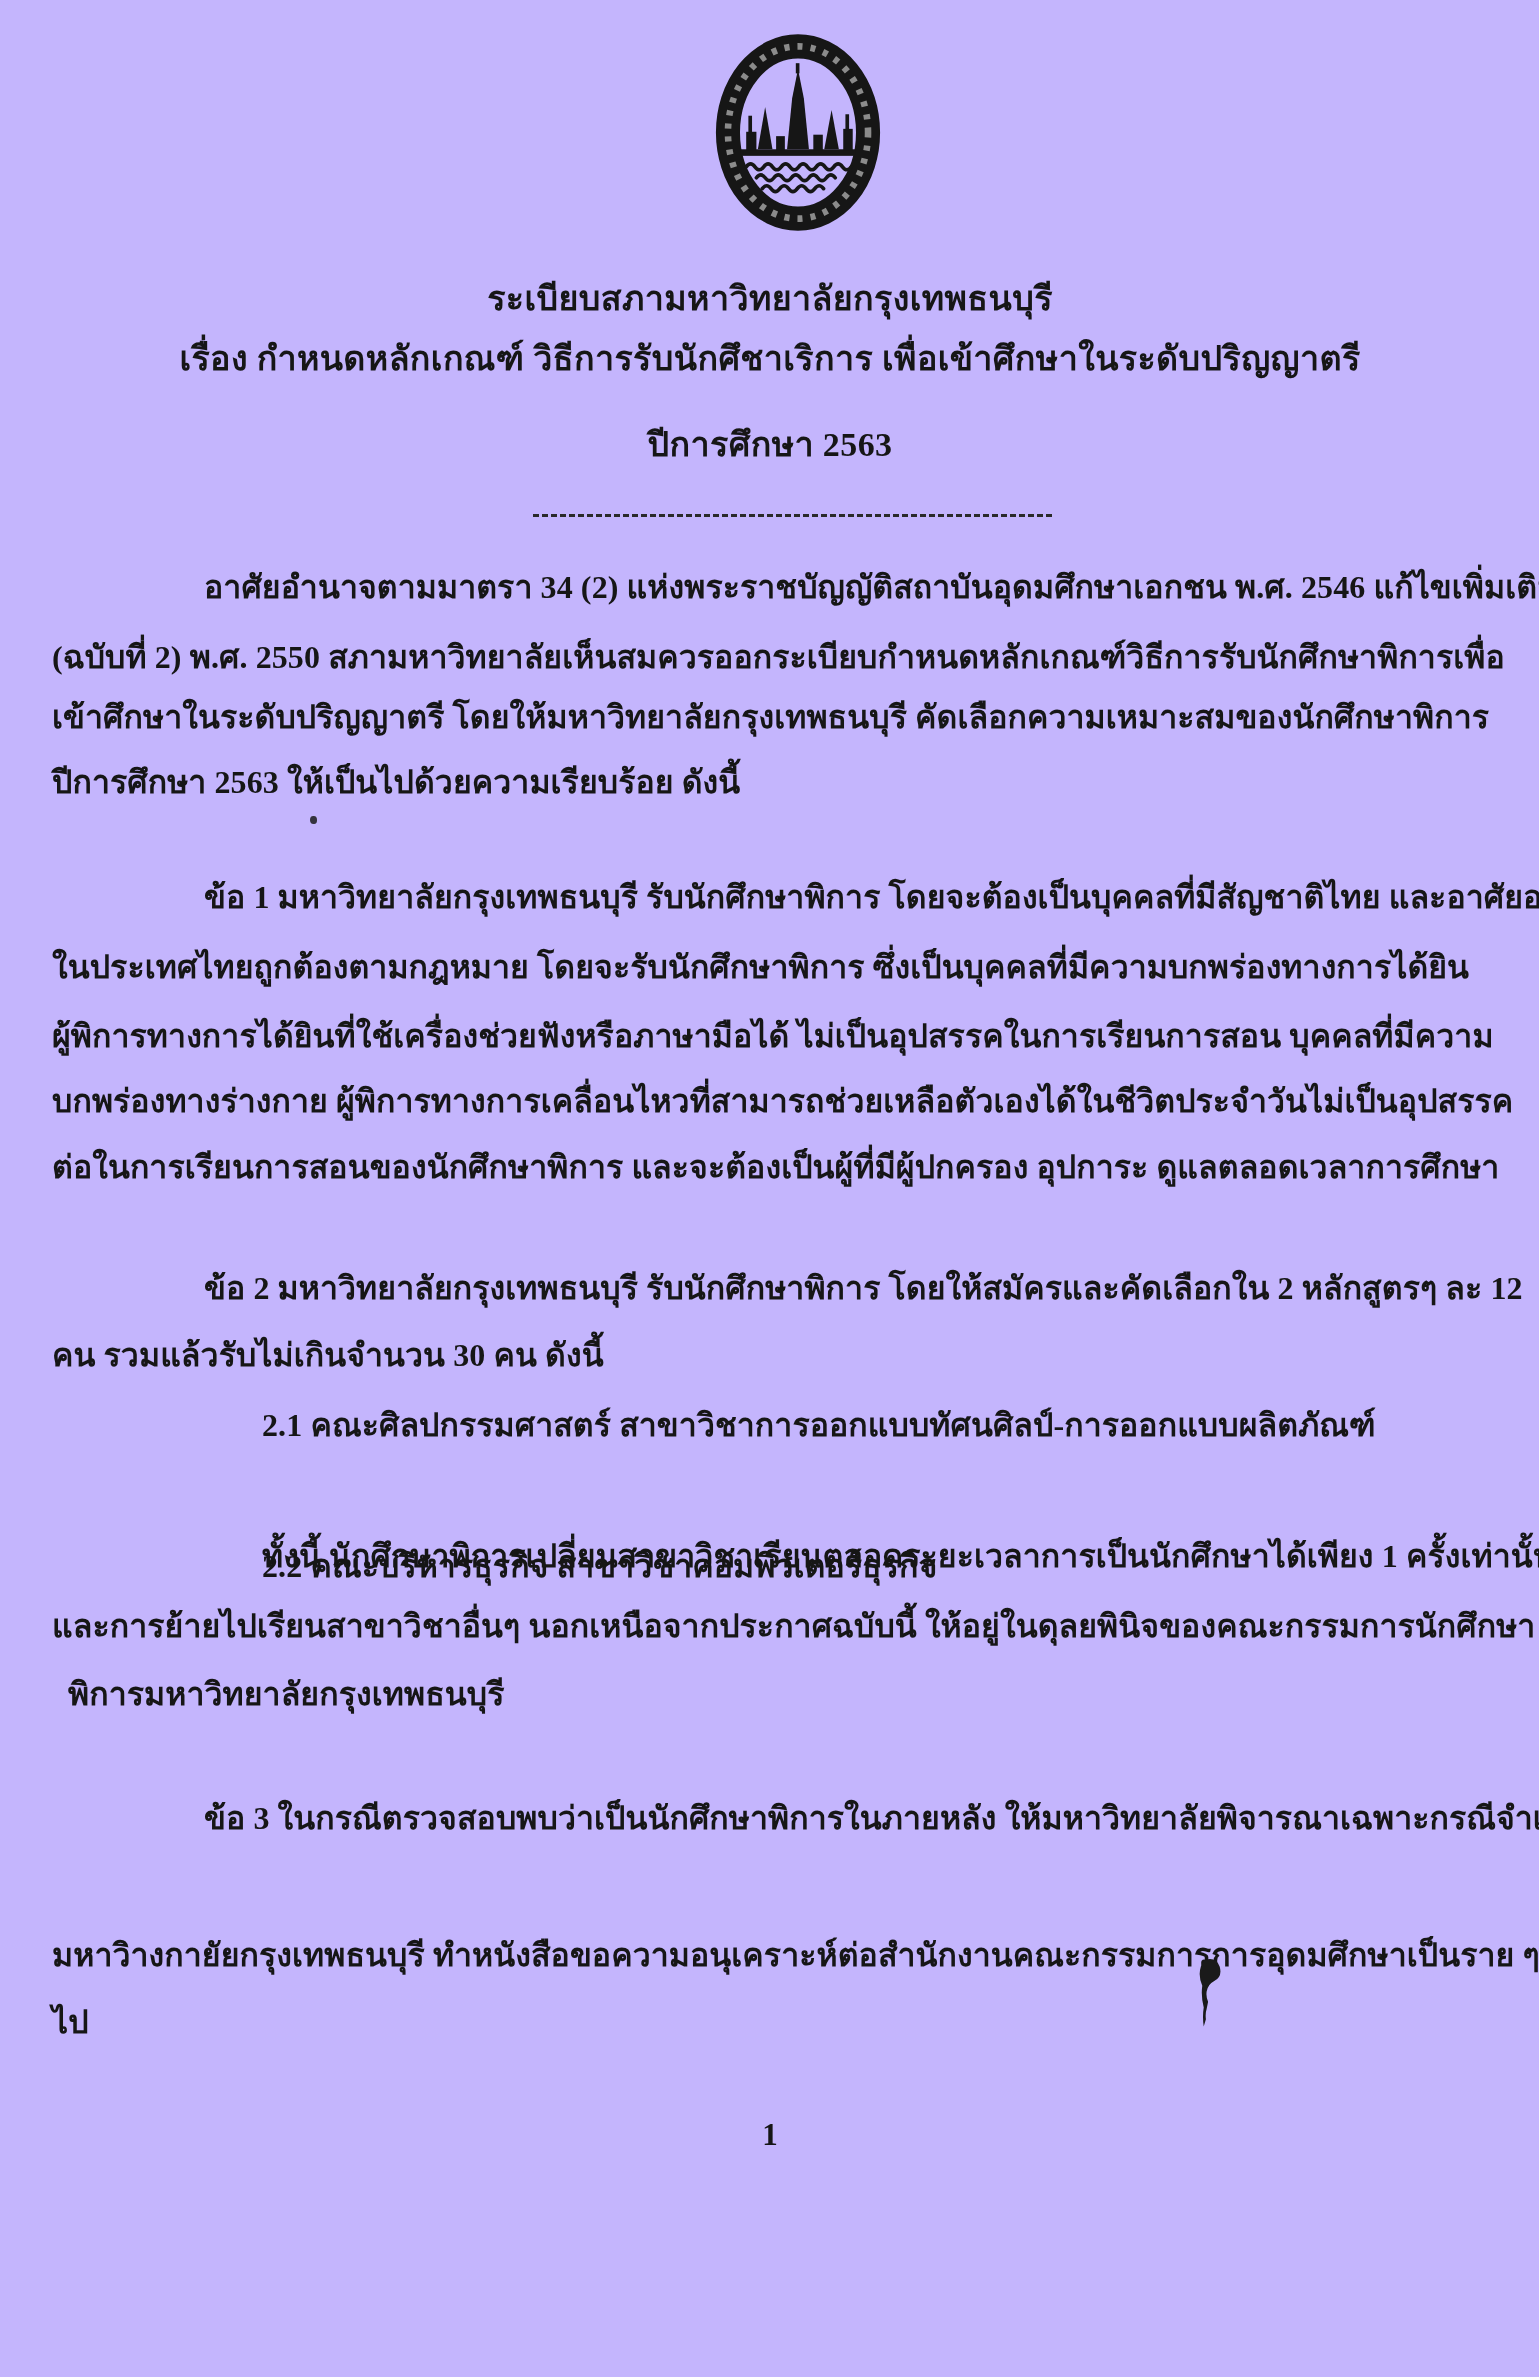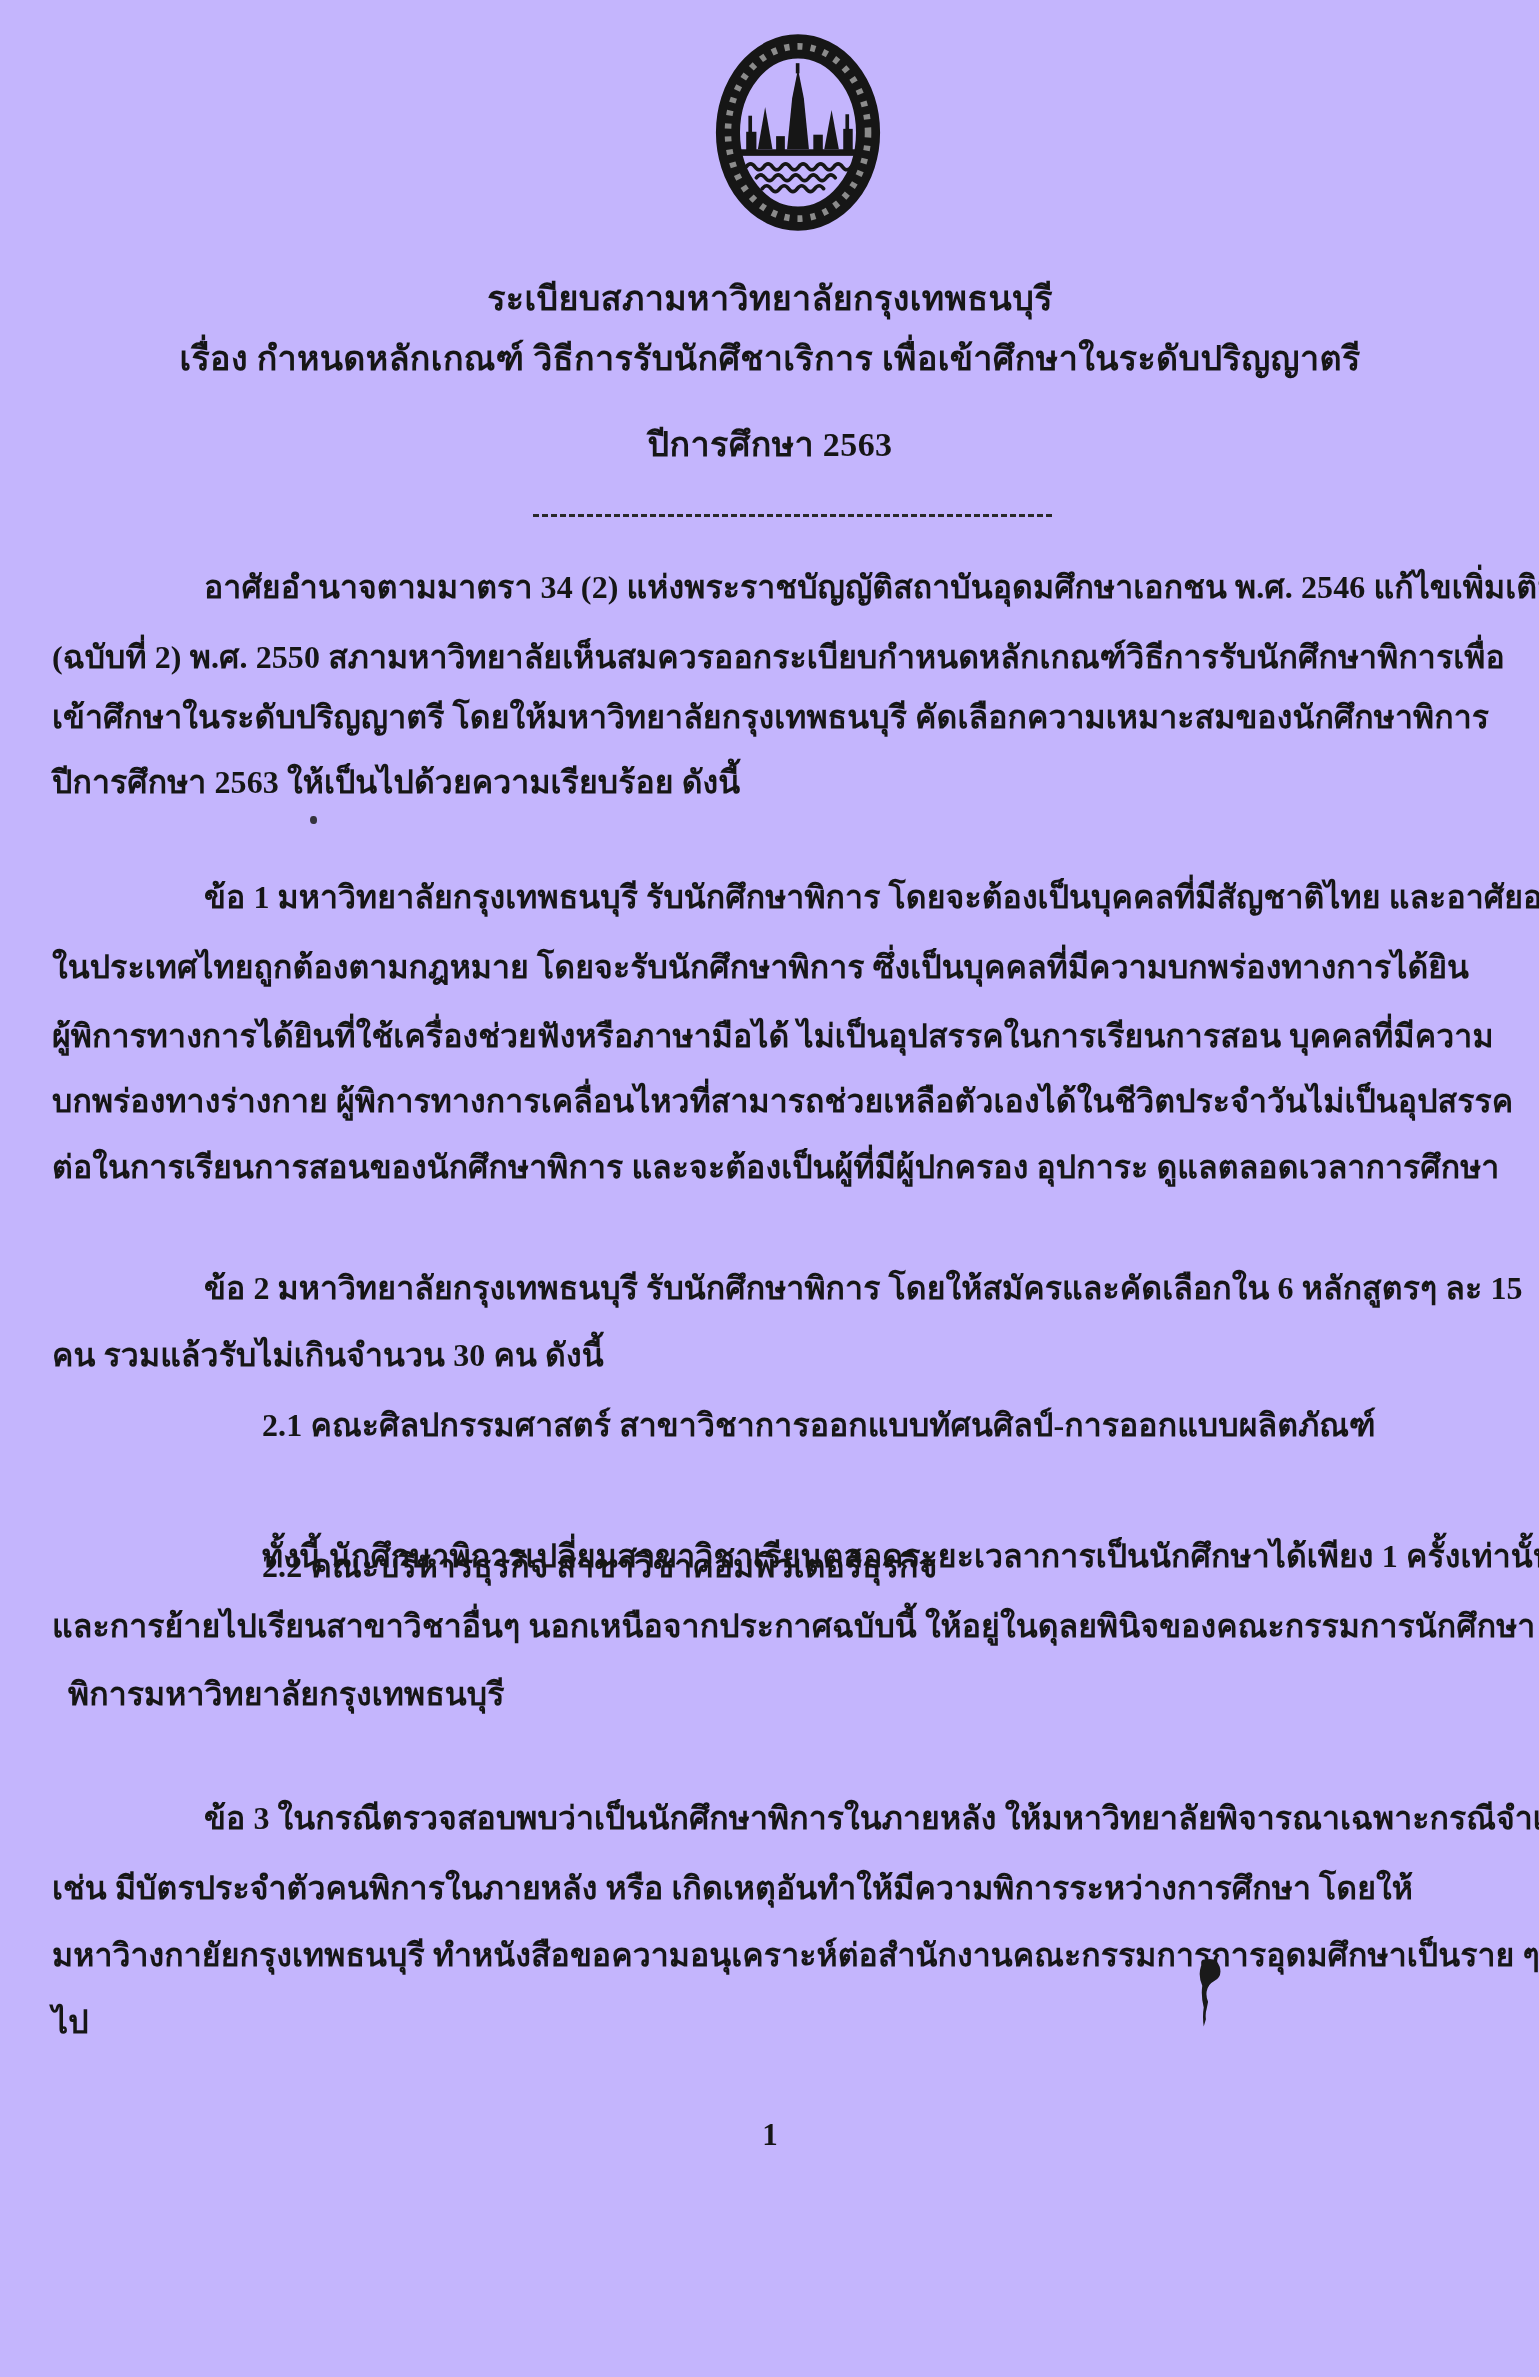--- a/index.html
+++ b/index.html
@@ -107,30 +107,29 @@
   <div class="bl" style="top:631px;left:52px;">(ฉบับที่ 2) พ.ศ. 2550 สภามหาวิทยาลัยเห็นสมควรออกระเบียบกำหนดหลักเกณฑ์วิธีการรับนักศึกษาพิการเพื่อ</div>
   <div class="bl" style="top:691px;left:52px;">เข้าศึกษาในระดับปริญญาตรี โดยให้มหาวิทยาลัยกรุงเทพธนบุรี คัดเลือกความเหมาะสมของนักศึกษาพิการ</div>
   <div class="bl" style="top:756px;left:52px;">ปีการศึกษา 2563 ให้เป็นไปด้วยความเรียบร้อย ดังนี้</div>
 
   <div class="bl" style="top:871px;left:204px;">ข้อ 1 มหาวิทยาลัยกรุงเทพธนบุรี รับนักศึกษาพิการ โดยจะต้องเป็นบุคคลที่มีสัญชาติไทย และอาศัยอยู่</div>
   <div class="bl" style="top:941px;left:52px;">ในประเทศไทยถูกต้องตามกฎหมาย โดยจะรับนักศึกษาพิการ ซึ่งเป็นบุคคลที่มีความบกพร่องทางการได้ยิน</div>
   <div class="bl" style="top:1010px;left:52px;">ผู้พิการทางการได้ยินที่ใช้เครื่องช่วยฟังหรือภาษามือได้ ไม่เป็นอุปสรรคในการเรียนการสอน บุคคลที่มีความ</div>
   <div class="bl" style="top:1075px;left:52px;">บกพร่องทางร่างกาย ผู้พิการทางการเคลื่อนไหวที่สามารถช่วยเหลือตัวเองได้ในชีวิตประจำวันไม่เป็นอุปสรรค</div>
   <div class="bl" style="top:1141px;left:52px;">ต่อในการเรียนการสอนของนักศึกษาพิการ และจะต้องเป็นผู้ที่มีผู้ปกครอง อุปการะ ดูแลตลอดเวลาการศึกษา</div>
 
-  <div class="bl" style="top:1262px;left:204px;">ข้อ 2 มหาวิทยาลัยกรุงเทพธนบุรี รับนักศึกษาพิการ โดยให้สมัครและคัดเลือกใน 6 หลักสูตรๆ ละ 15</div>
+  <div class="bl" style="top:1262px;left:204px;">ข้อ 2 มหาวิทยาลัยกรุงเทพธนบุรี รับนักศึกษาพิการ โดยให้สมัครและคัดเลือกใน 2 หลักสูตรๆ ละ 12</div>
   <div class="bl" style="top:1329px;left:52px;">คน รวมแล้วรับไม่เกินจำนวน 30 คน ดังนี้</div>
   <div class="bl" style="top:1399px;left:262px;">2.1 คณะศิลปกรรมศาสตร์ สาขาวิชาการออกแบบทัศนศิลป์-การออกแบบผลิตภัณฑ์</div>
   <div class="bl" style="top:1540px;left:262px;">2.2 คณะบริหารธุรกิจ สาขาวิชาคอมพิวเตอร์ธุรกิจ</div>
   <div class="bl" style="top:1530px;left:262px;">ทั้งนี้ นักศึกษาพิการเปลี่ยนสาขาวิชาเรียนตลอดระยะเวลาการเป็นนักศึกษาได้เพียง 1 ครั้งเท่านั้น</div>
   <div class="bl" style="top:1600px;left:52px;">และการย้ายไปเรียนสาขาวิชาอื่นๆ นอกเหนือจากประกาศฉบับนี้ ให้อยู่ในดุลยพินิจของคณะกรรมการนักศึกษา</div>
   <div class="bl" style="top:1668px;left:68px;">พิการมหาวิทยาลัยกรุงเทพธนบุรี</div>
 
   <div class="bl" style="top:1792px;left:204px;">ข้อ 3 ในกรณีตรวจสอบพบว่าเป็นนักศึกษาพิการในภายหลัง ให้มหาวิทยาลัยพิจารณาเฉพาะกรณีจำเป็น</div>
-  <div class="bl" style="top:1862px;left:52px;">เช่น มีบัตรประจำตัวคนพิการในภายหลัง หรือ เกิดเหตุอันทำให้มีความพิการระหว่างการศึกษา โดยให้</div>
   <div class="bl" style="top:1929px;left:52px;">มหาวิางกายัยกรุงเทพธนบุรี ทำหนังสือขอความอนุเคราะห์ต่อสำนักงานคณะกรรมการการอุดมศึกษาเป็นราย ๆ</div>
   <div class="bl" style="top:1996px;left:52px;">ไป</div>
 
   <div class="stray-dot"></div>
   <div class="ink-blot">
     <svg viewBox="0 0 44 96" width="32" height="70" xmlns="http://www.w3.org/2000/svg">
       <path d="M14 2 Q30 -2 34 12 Q38 26 26 32 Q18 36 16 46 Q15 54 18 60 L16 70 Q14 76 15 84 L12 94 Q10 80 12 68 Q8 52 10 38 Q4 24 8 12 Q10 4 14 2 Z" fill="#1a1a1a"></path>
     </svg>
   </div>
 

